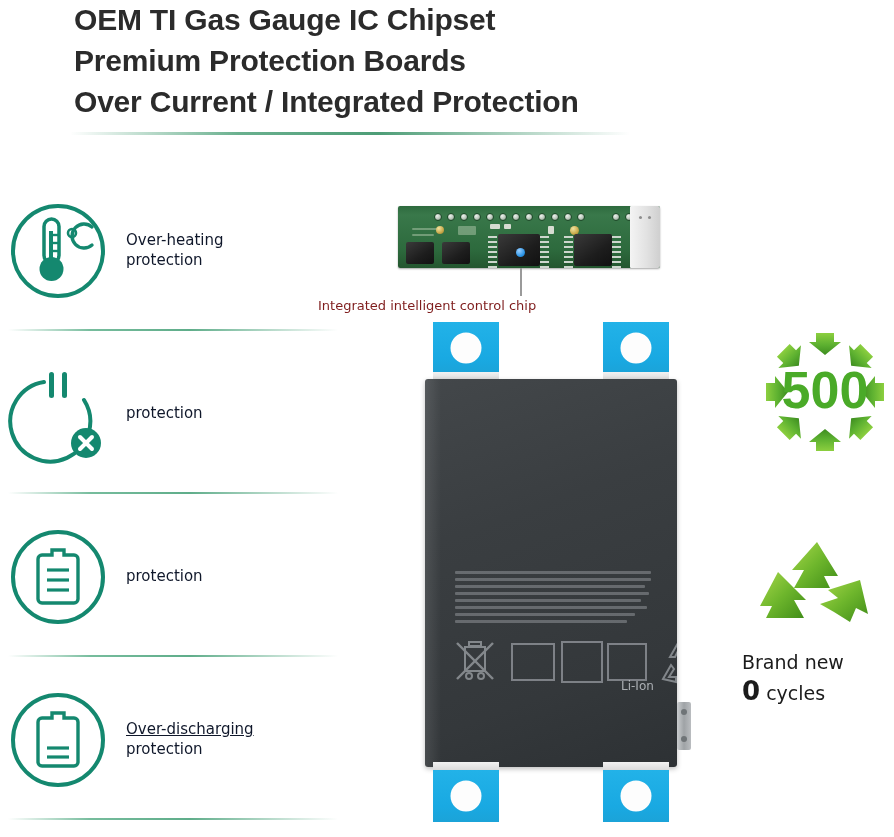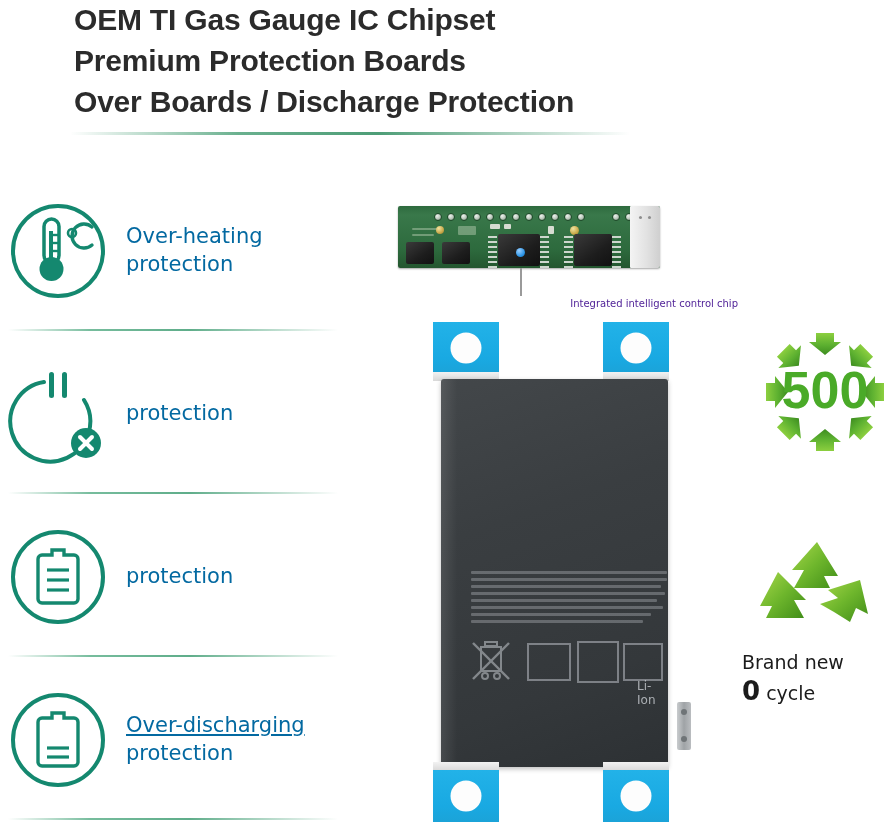--- a/index.html
+++ b/index.html
@@ -41,22 +41,22 @@
   }
   .feature-inner { display: flex; align-items: center; height: 130px; }
   .feature-icon {
     width: 104px; height: 104px;
     margin-left: 6px;
     flex: 0 0 104px;
     position: relative;
   }
   .feature-label {
     margin-left: 16px;
-    font-size: 21px;
-    color: #0369a1;
+    font-size: 15px;
+    color: #0f172a;
     line-height: 1.32;
     font-family: "DejaVu Sans", sans-serif;
   }
   .feature-divider {
     position: absolute;
     left: 8px; bottom: 18px;
     width: 330px; height: 2px;
     background: linear-gradient(to right,
         rgba(160,220,200,0) 0%,
         rgba(60,160,115,0.70) 25%,
@@ -111,23 +111,23 @@
   .pcb-leader {
     position: absolute;
     left: 122px; top: 62px;
     width: 2px; height: 28px;
     background: #9a9a9a;
   }
   .pcb-caption {
     position: absolute;
     left: -80px; top: 92px;
     width: 420px;
-    text-align: right;
-    font-size: 10px;
-    color: #4c1d95;
+    text-align: left;
+    font-size: 13px;
+    color: #7f1d1d;
     font-family: "DejaVu Sans", sans-serif;
   }
 
   
   .battery { position: absolute; left: 425px; top: 322px; width: 278px; height: 508px; }
   .bat-tab {
     position: absolute;
     width: 66px; height: 52px;
     background: linear-gradient(to bottom, #22b2e8 0%, #19a9e2 70%, #1ba3d8 100%);
   }
@@ -148,22 +148,22 @@
     position: absolute;
     width: 66px; height: 9px;
     background: linear-gradient(to bottom, #f2f2f2, #d8d8d8);
   }
   .bat-tab-strip.tl { left: 8px;  top: 50px; }
   .bat-tab-strip.tr { left: 178px; top: 50px; }
   .bat-tab-strip.bl { left: 8px;  top: 440px; }
   .bat-tab-strip.br { left: 178px; top: 440px; }
   .bat-body {
     position: absolute;
-    left: 16px; top: 57px;
-    width: 227px; height: 388px;
+    left: 0px; top: 57px;
+    width: 252px; height: 388px;
     background: linear-gradient(160deg, #43474a 0%, #3a3e41 35%, #34383b 75%, #2d3134 100%);
     border-radius: 3px;
     box-shadow: 0 2px 5px rgba(0,0,0,0.25);
     overflow: hidden;
   }
   .bat-sheen {
     position: absolute; left: 0; top: 0; width: 16px; height: 100%;
     background: linear-gradient(to right, rgba(255,255,255,0.10), rgba(255,255,255,0));
   }
   .bat-label { position: absolute; left: 30px; top: 192px; width: 196px; }
@@ -210,21 +210,21 @@
   .badge-caption .zero { font-size: 26px; font-weight: bold; }
 
   .nowrap { white-space: nowrap; text-decoration: underline; }
 </style>
 </head>
 <body>
 
 <div class="header">
   <h1>OEM TI Gas Gauge IC Chipset</h1>
   <h1>Premium Protection Boards</h1>
-  <h1>Over Boards / Discharge Protection</h1>
+  <h1>Over Current / Integrated Protection</h1>
 </div>
 <div class="header-rule"></div>
 
 <div class="features">
 
   <div class="feature">
     <div class="feature-inner">
       <div class="feature-icon">
         <svg viewBox="0 0 104 104" width="104" height="104">
           <circle cx="52" cy="52" r="45" fill="none" stroke="#14886f" stroke-width="4"></circle>
@@ -494,16 +494,16 @@
     </defs>
     <g fill="url(#rg)">
       <path d="M75 14 L96 48 L82 48 L88 60 L70 60 L52 60 L62 42 L50 42 Z"></path>
       <path d="M36 44 L18 78 L30 78 L24 90 L44 90 L62 90 L52 72 L64 72 Z" transform="rotate(0 75 60)"></path>
       <path d="M118 52 L126 86 L114 80 L108 94 L92 84 L78 76 L96 70 L86 62 Z"></path>
     </g>
   </svg>
   <div class="badge-caption">
     <div>Brand new</div>
     <div>
-      <span class="zero">0</span><span> cycle</span>
+      <span class="zero">0</span><span> cycles</span>
     </div>
   </div>
 </div>
 
 </body></html>

